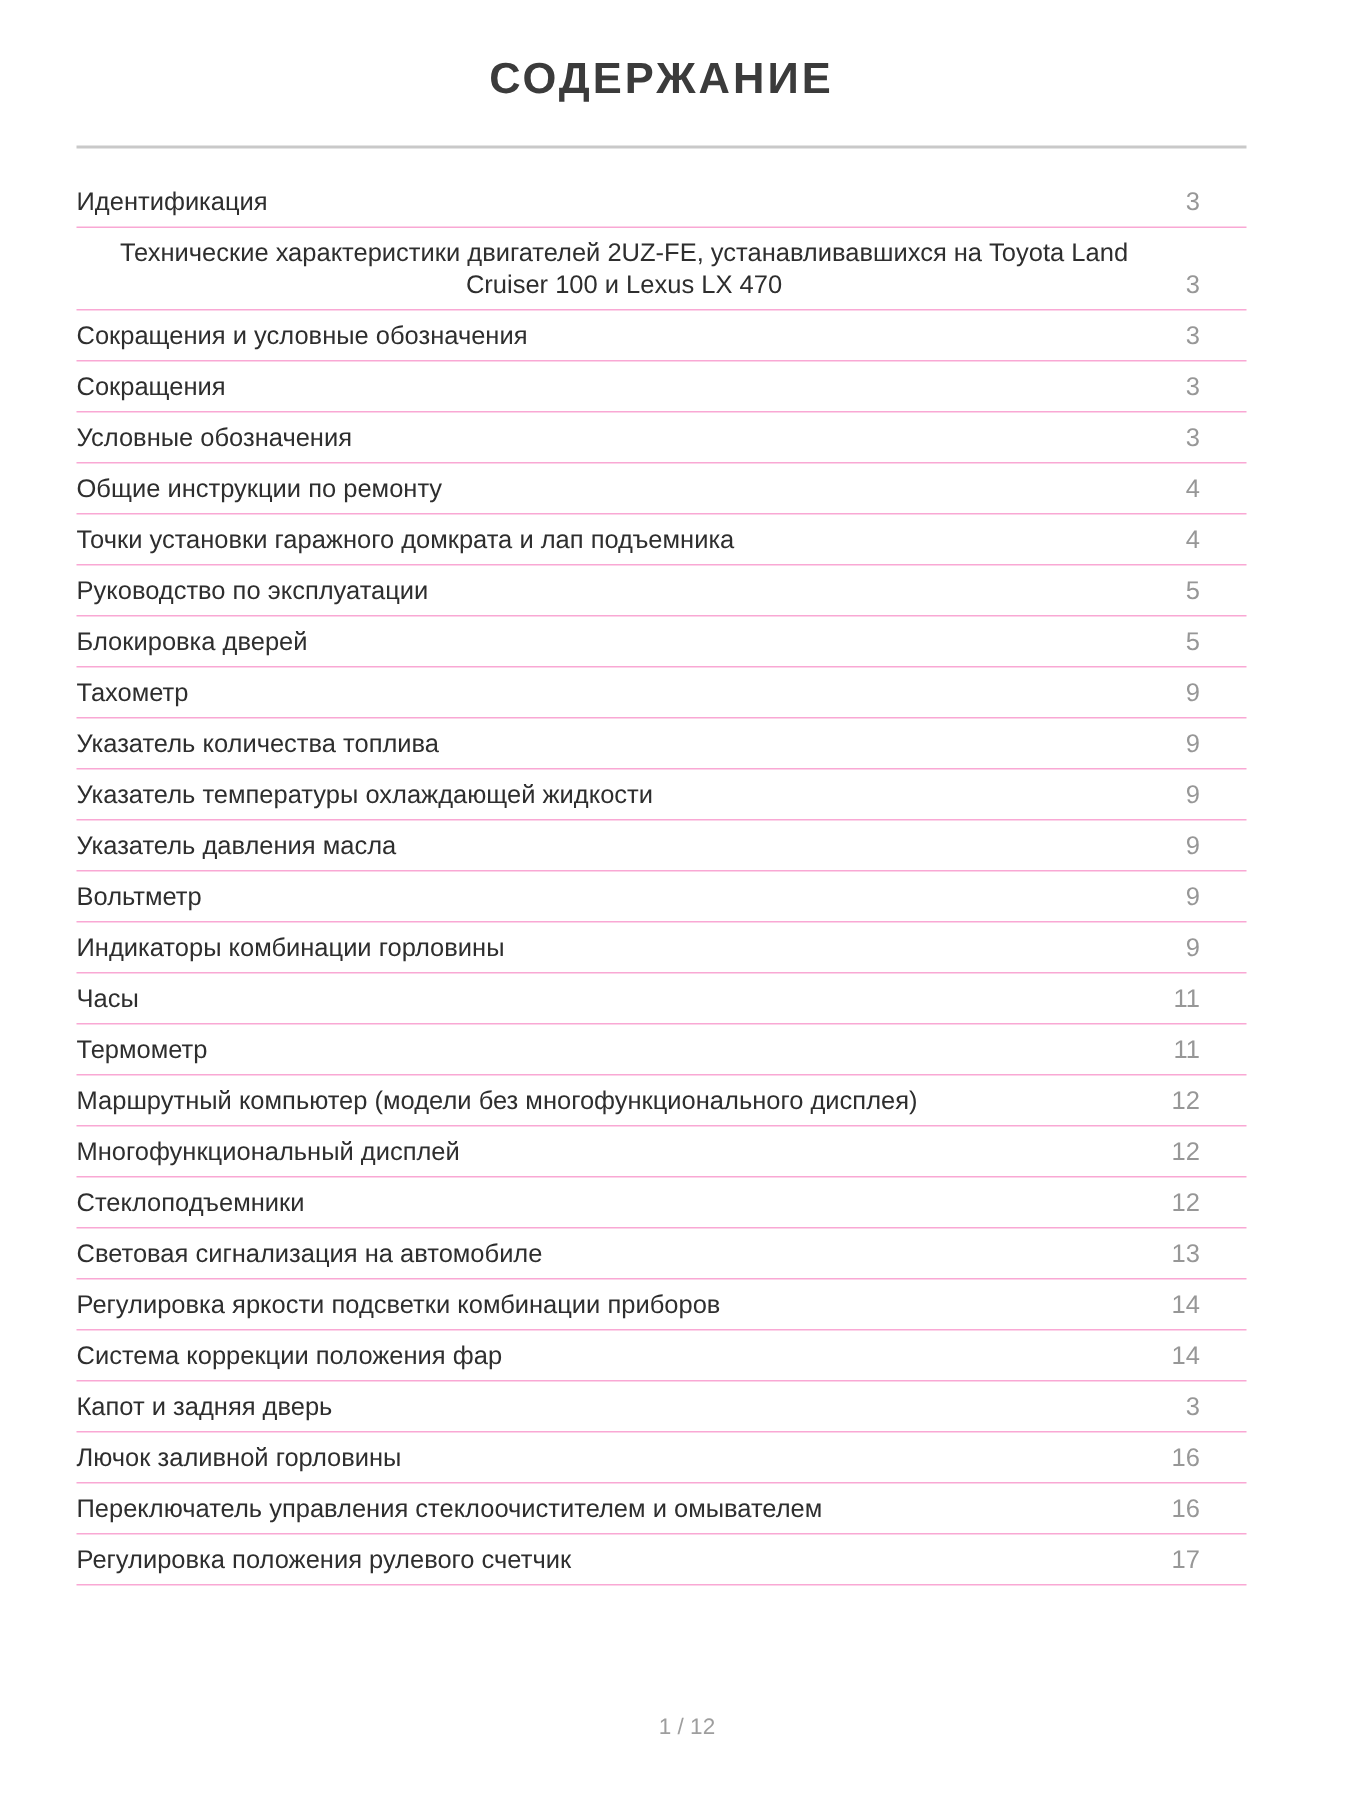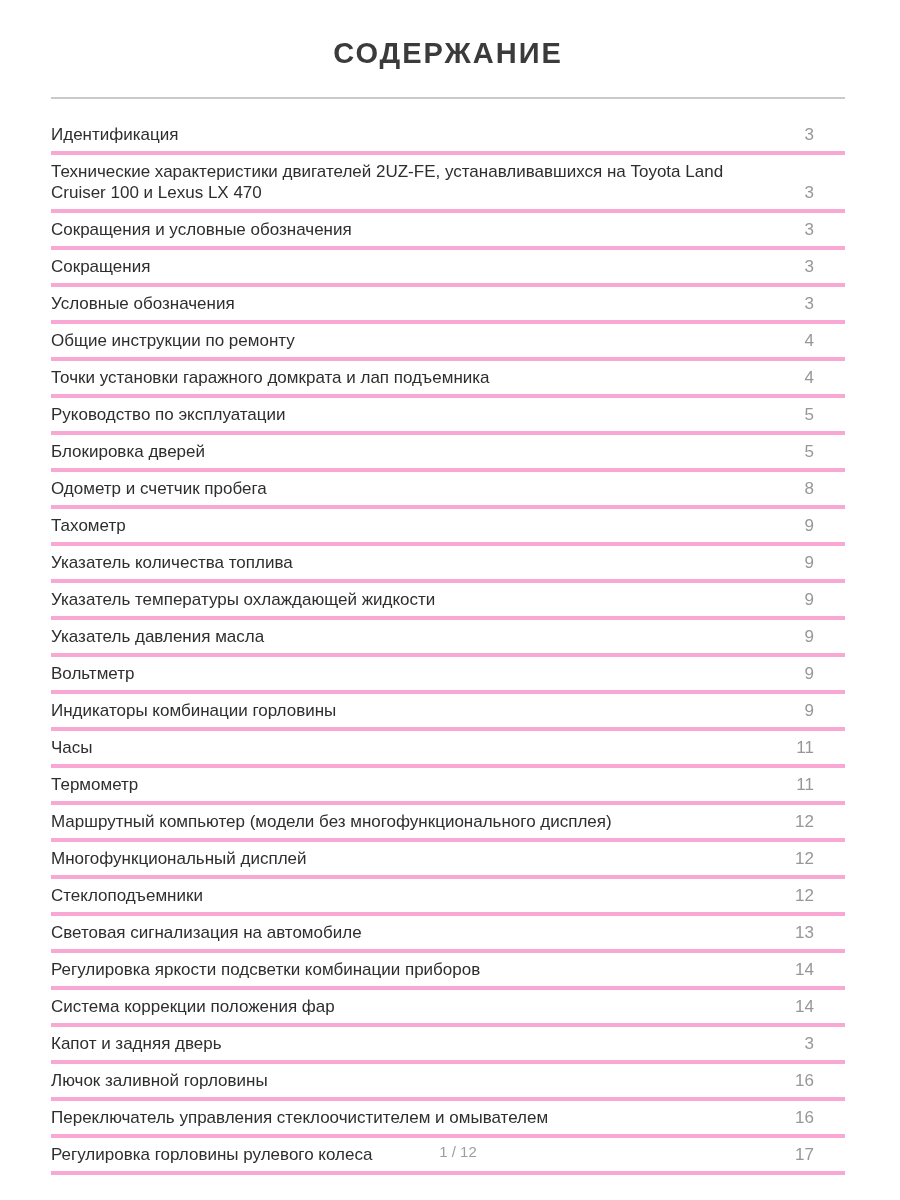--- a/index.html
+++ b/index.html
@@ -9,21 +9,21 @@
     background: #ffffff;
   }
   body {
     width: 900px;
     height: 1200px;
     position: relative;
     font-family: "Liberation Sans", sans-serif;
     overflow: hidden;
   }
   .page {
-    padding: 38px 55px 0 51px;
+    padding: 38px 69px 0 51px;
   }
   .toc-title {
     margin: 0;
     text-align: center;
     font-size: 29px;
     line-height: 30px;
     font-weight: 700;
     letter-spacing: 2px;
     color: #3b3b3b;
   }
@@ -33,24 +33,25 @@
     margin-top: 29px;
   }
   .toc-list {
     padding-top: 19px;
   }
   .toc-row {
     display: flex;
     justify-content: space-between;
     align-items: flex-end;
     padding: 6px 0;
-    border-bottom: 4px solid #f9a8d4;
+    border-bottom: 1px solid #f9a8d4;
     font-size: 17px;
     line-height: 21px;
     cursor: pointer;
+    text-align: center;
   }
   .toc-entry-title {
     color: #2e2e2e;
     max-width: 730px;
   }
   .toc-entry-page {
     color: #979797;
     padding-right: 31px;
     flex-shrink: 0;
   }
@@ -110,24 +111,20 @@
   <div class="toc-row">
     <span class="toc-entry-title">Руководство по эксплуатации</span>
     <span class="toc-entry-page">5</span>
   </div>
 
   <div class="toc-row">
     <span class="toc-entry-title">Блокировка дверей</span>
     <span class="toc-entry-page">5</span>
   </div>
 
-  <div class="toc-row">
-    <span class="toc-entry-title">Одометр и счетчик пробега</span>
-    <span class="toc-entry-page">8</span>
-  </div>
 
   <div class="toc-row">
     <span class="toc-entry-title">Тахометр</span>
     <span class="toc-entry-page">9</span>
   </div>
 
   <div class="toc-row">
     <span class="toc-entry-title">Указатель количества топлива</span>
     <span class="toc-entry-page">9</span>
   </div>
@@ -201,19 +198,19 @@
     <span class="toc-entry-title">Лючок заливной горловины</span>
     <span class="toc-entry-page">16</span>
   </div>
 
   <div class="toc-row">
     <span class="toc-entry-title">Переключатель управления стеклоочистителем и омывателем</span>
     <span class="toc-entry-page">16</span>
   </div>
 
   <div class="toc-row">
-    <span class="toc-entry-title">Регулировка горловины рулевого колеса</span>
+    <span class="toc-entry-title">Регулировка положения рулевого счетчик</span>
     <span class="toc-entry-page">17</span>
   </div>
 </div>
 </div>
 
 <div class="footer">1 / 12</div>
 
 </body></html>

